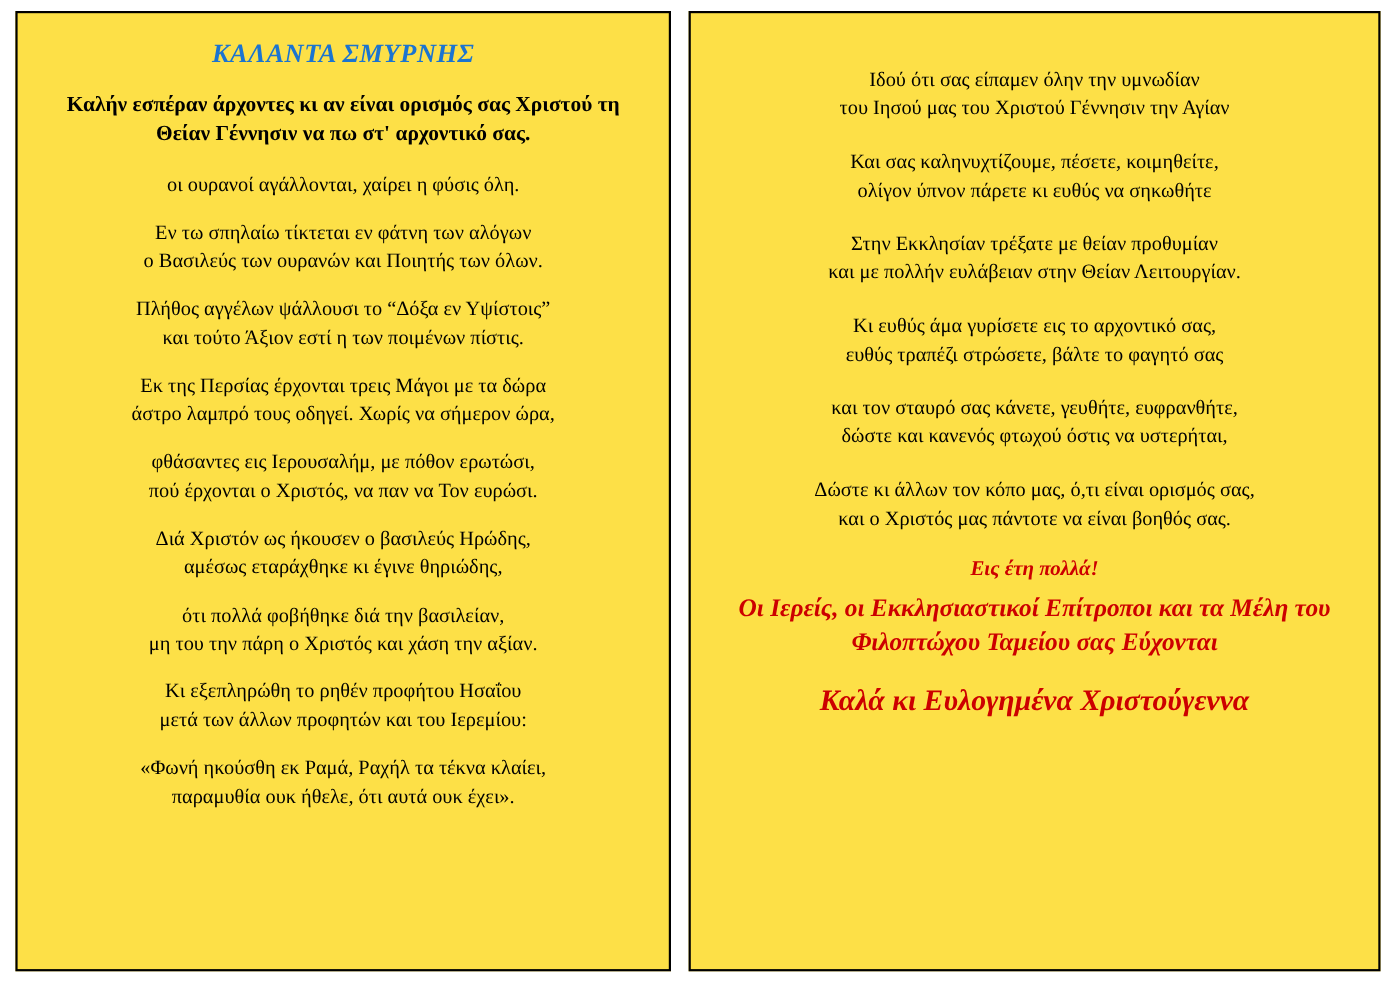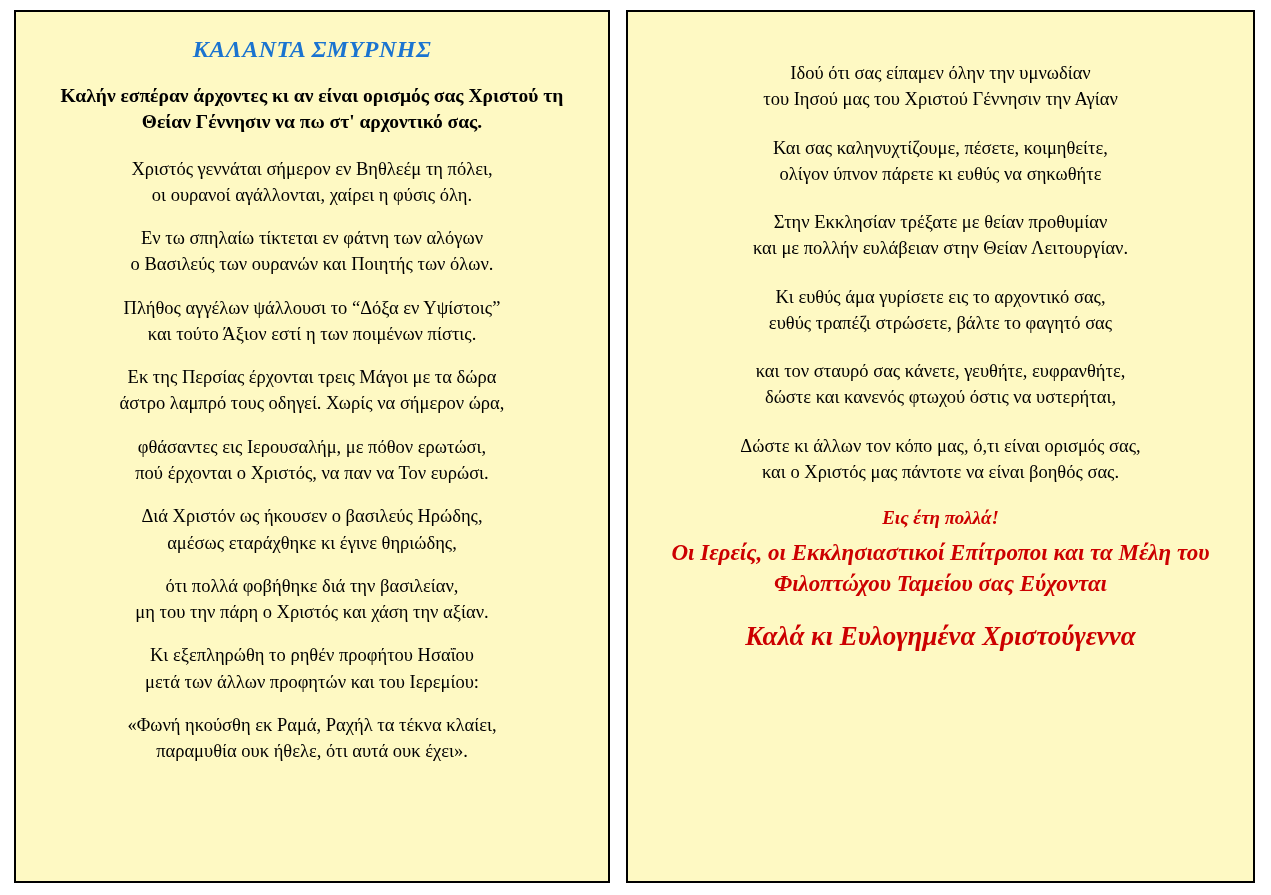--- a/index.html
+++ b/index.html
@@ -21,21 +21,21 @@
     box-sizing: border-box;
     display: flex;
     flex-direction: row;
     align-items: stretch;
     padding: 10px 14px 12px 14px;
     gap: 16px;
   }
   .panel {
     border: 2px solid #000000;
     box-sizing: border-box;
-    background: #fef9c3;
+    background: #fde047;
   }
   .panel-left {
     width: 596px;
     padding: 18px 14px 8px 14px;
   }
   .panel-right {
     width: 629px;
     padding: 48px 18px 8px 18px;
   }
   .title {
@@ -96,21 +96,20 @@
   <div class="panel panel-left">
     <div class="title">ΚΑΛΑΝΤΑ ΣΜΥΡΝΗΣ</div>
 
     <div class="intro">
       <span class="line">Καλήν εσπέραν άρχοντες κι αν είναι ορισμός σας</span>
       <span class="line">Χριστού τη Θείαν Γέννησιν να πω στ' αρχοντικό</span>
       <span class="line">σας.</span>
     </div>
 
     <div class="stanza">
-      <span class="line">Χριστός γεννάται σήμερον εν Βηθλεέμ τη πόλει,</span>
       <span class="line">οι ουρανοί αγάλλονται, χαίρει η φύσις όλη.</span>
     </div>
     <div class="stanza">
       <span class="line">Εν τω σπηλαίω τίκτεται εν φάτνη των αλόγων</span>
       <span class="line">ο Βασιλεύς των ουρανών και Ποιητής των όλων.</span>
     </div>
     <div class="stanza">
       <span class="line">Πλήθος αγγέλων ψάλλουσι το “Δόξα εν Υψίστοις”</span>
       <span class="line">και τούτο Άξιον εστί η των ποιμένων πίστις.</span>
     </div>

